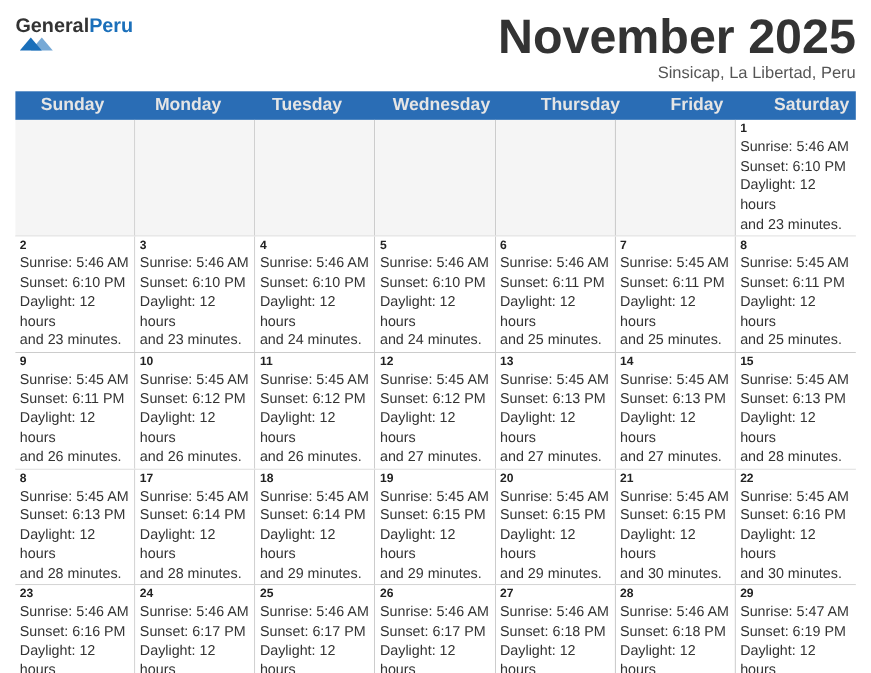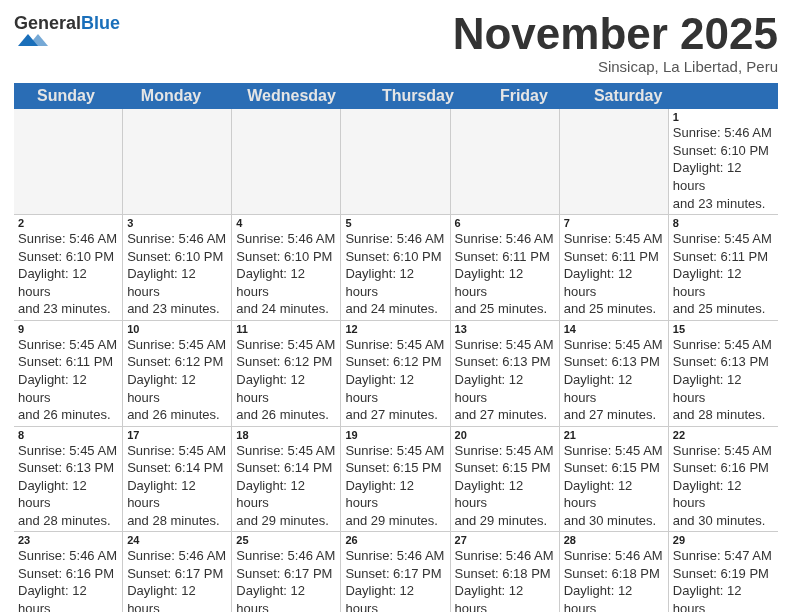--- a/index.html
+++ b/index.html
@@ -103,38 +103,39 @@
     }
   </style>
 </head>
 <body>
 
 <div class="page">
   <div class="header">
     <div class="logo">
       <div>
         <div style="font-size:18px;font-weight:bold;color:#333;line-height:1;">
-          <span style="color:#333;">General</span><span style="color:#1a6fba;">Blue</span>
+          <span style="color:#333;">General</span><span style="color:#1a6fba;">Peru</span>
         </div>
         <svg width="55" height="18" viewBox="0 0 55 18">
           <polygon points="4,14 14,2 24,14" fill="#1a6fba"></polygon>
           <polygon points="14,14 24,2 34,14" fill="#1a6fba" opacity="0.6"></polygon>
         </svg>
       </div>
     </div>
     <div class="title-block">
       <div class="month-title">November 2025</div>
       <div class="location">Sinsicap, La Libertad, Peru</div>
     </div>
   </div>
 
   <div class="calendar">
     <div class="cal-header-row">
     <div class="cal-header-cell">Sunday</div>
         <div class="cal-header-cell">Monday</div>
+        <div class="cal-header-cell">Tuesday</div>
         <div class="cal-header-cell">Wednesday</div>
         <div class="cal-header-cell">Thursday</div>
         <div class="cal-header-cell">Friday</div>
         <div class="cal-header-cell">Saturday</div>
       </div>
     <div class="cal-body">
     <div class="cal-week">
           <div class="cal-cell empty"></div>
           <div class="cal-cell empty"></div>
           <div class="cal-cell empty"></div>

